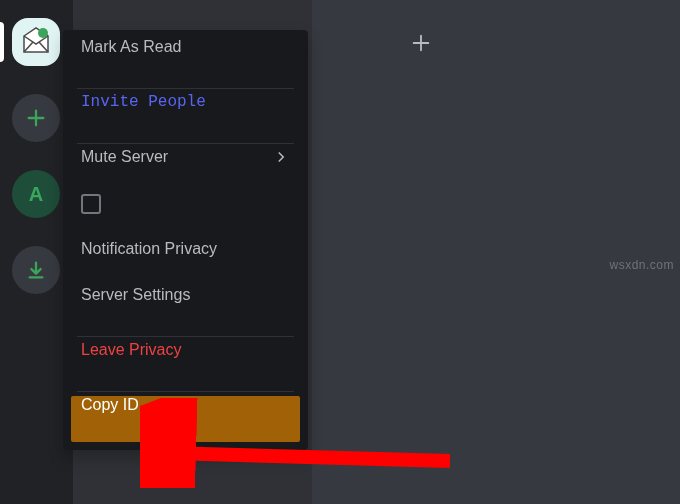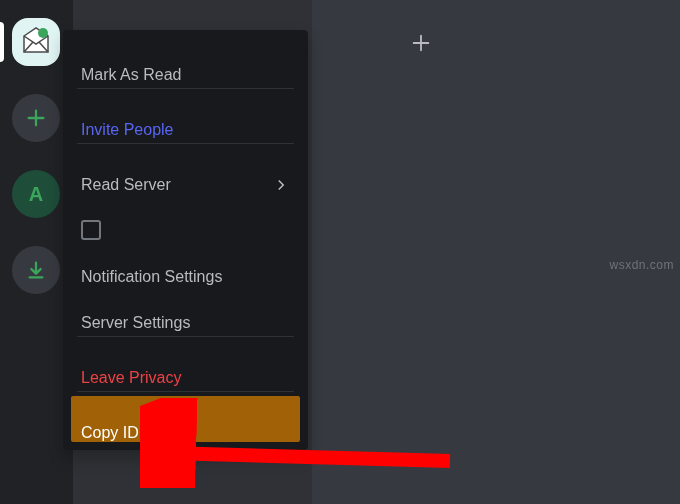--- a/index.html
+++ b/index.html
@@ -66,30 +66,31 @@
       width: 245px;
       background: #18191c;
       border-radius: 4px;
       padding: 8px 8px;
       box-shadow: 0 8px 16px rgba(0,0,0,0.24);
     }
     .menu-item {
       height: 46px;
       padding: 0 10px;
       display: flex;
-      align-items: flex-end;
+      align-items: flex-start;
       justify-content: space-between;
       color: #b9bbbe;
       font-size: 16px;
       font-weight: 500;
       border-radius: 2px;
       cursor: pointer;
     }
     .menu-item.accent {
       color: #5865f2;
+      font-family: Liberation Mono, monospace;
     }
     .menu-item.danger {
       color: #ed4245;
     }
     .menu-item.highlighted {
       background: #a16207;
       color: #fff;
     }
     .menu-separator {
       height: 1px;
@@ -185,30 +186,30 @@
 <div class="context-menu">
   <div class="menu-item">
     <span>Mark As Read</span>
   </div>
   <div class="menu-separator"></div>
   <div class="menu-item accent">
     <span>Invite People</span>
   </div>
   <div class="menu-separator"></div>
   <div class="menu-item">
-    <span>Read Server</span>
+    <span>Mute Server</span>
     <svg class="chevron" viewBox="0 0 24 24">
       <path d="M9 6 L15 12 L9 18"></path>
     </svg>
   </div>
   <div class="menu-item">
     <span class="checkbox"></span>
   </div>
   <div class="menu-item">
-    <span>Notification Settings</span>
+    <span>Notification Privacy</span>
   </div>
   <div class="menu-item">
     <span>Server Settings</span>
   </div>
   <div class="menu-separator"></div>
   <div class="menu-item danger">
     <span>Leave Privacy</span>
   </div>
   <div class="menu-separator"></div>
   <div class="menu-item highlighted">

